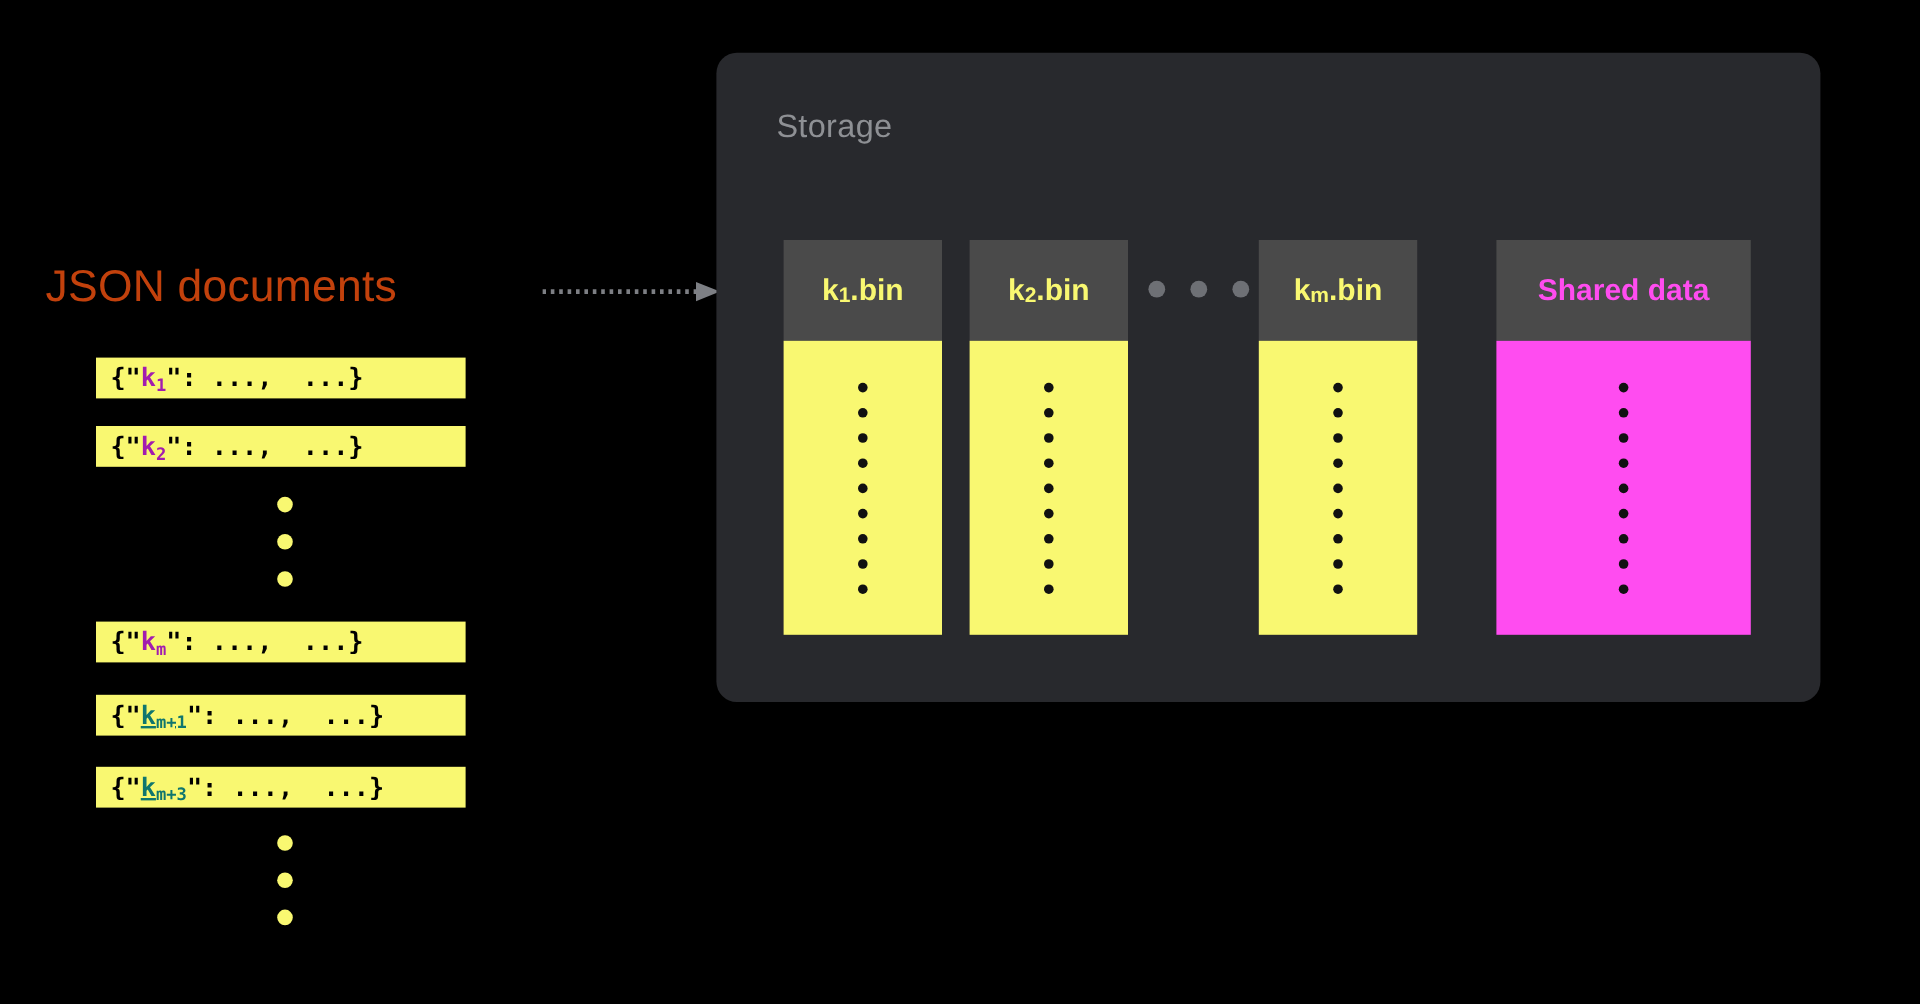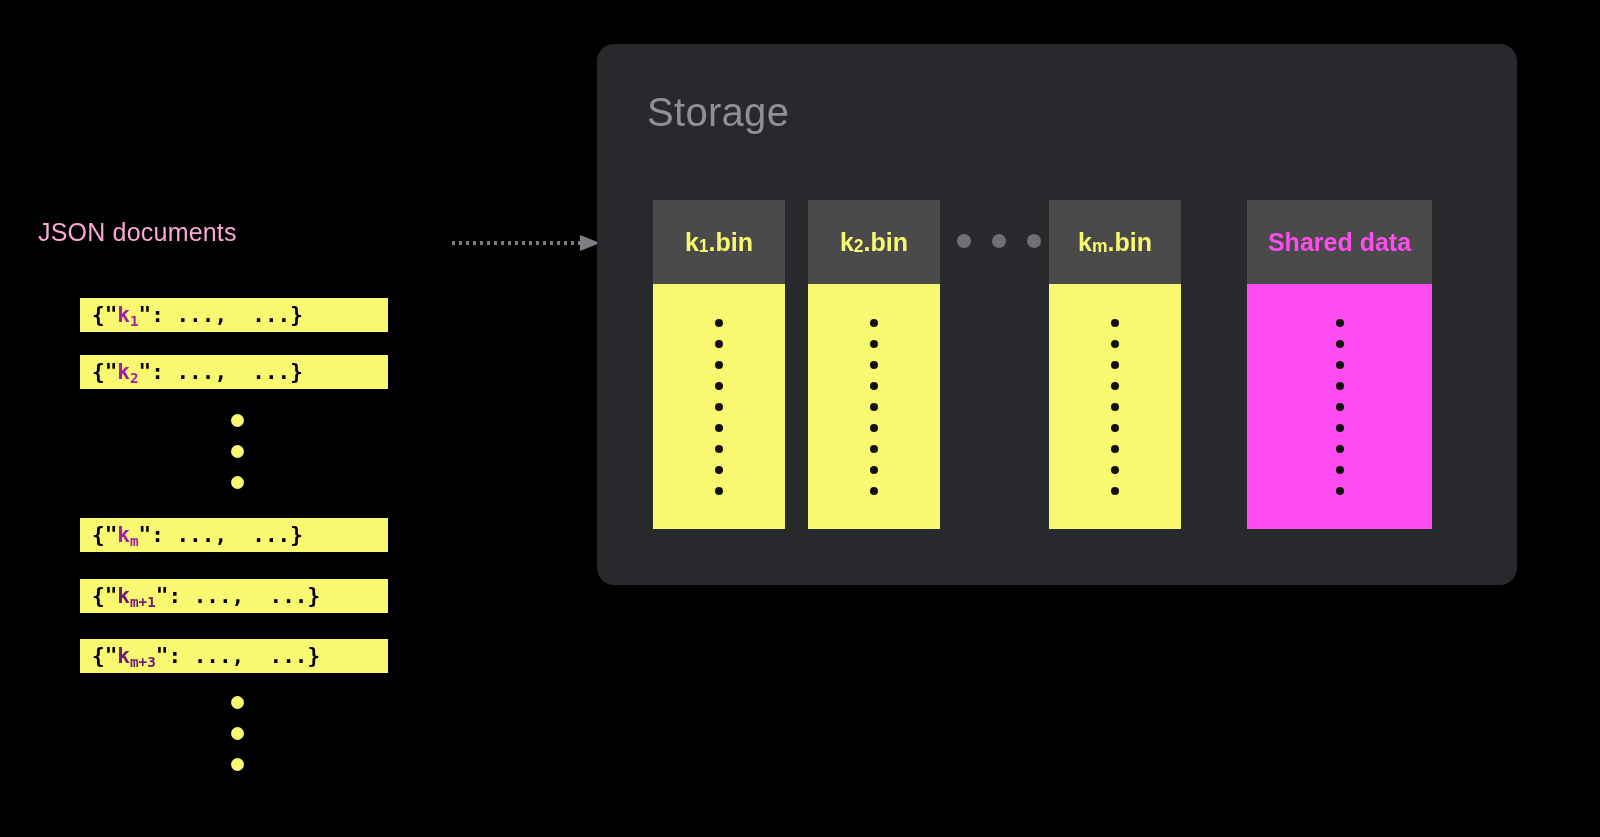--- a/index.html
+++ b/index.html
@@ -14,22 +14,22 @@
     background: #000000;
     overflow: hidden;
     font-family: "Liberation Sans", sans-serif;
   }
 
   
   #json-label {
     position: absolute;
     left: 38px;
     top: 218px;
-    font-size: 25px;
-    color: #f9a8d4;
+    font-size: 37px;
+    color: #c2410c;
     letter-spacing: 0.2px;
     white-space: nowrap;
   }
 
   .doc-box {
     position: absolute;
     left: 80px;
     height: 34px;
     background: #f9f871;
     display: flex;
@@ -37,21 +37,21 @@
     padding-left: 12px;
     box-sizing: border-box;
     font-family: "DejaVu Sans Mono", monospace;
     font-size: 21px;
     font-weight: 700;
     color: #000000;
     white-space: pre;
     letter-spacing: 0px;
   }
   .doc-box .key-plain { color: #a21caf; }
-  .doc-box .key-pink  { color: #701a75; }
+  .doc-box .key-pink  { color: #0f766e; text-decoration: underline; }
   .doc-box sub {
     font-size: 0.68em;
     vertical-align: baseline;
     position: relative;
     top: 4px;
     line-height: 0;
   }
 
   
   .v-ellipsis {
@@ -85,21 +85,21 @@
     top: 44px;
     width: 920px;
     height: 541px;
     background: #28292d;
     border-radius: 17px;
   }
   #storage-title {
     position: absolute;
     left: 50px;
     top: 46px;
-    font-size: 40px;
+    font-size: 27px;
     color: #8e9094;
     letter-spacing: 0.3px;
   }
 
   .column {
     position: absolute;
     top: 156px;
   }
   .col-header {
     height: 84px;
@@ -245,21 +245,21 @@
           <i></i>
           <i></i>
           <i></i>
           <i></i>
           <i></i>
           <i></i>
           <i></i>
         </div>
     </div>
 
-    <div class="column" id="col-3" style="left:650px; width:185px;">
+    <div class="column" id="col-3" style="left:650px; width:212px;">
       <div class="col-header pink-text">Shared data</div>
       <div class="col-body pink-fill">
           <i></i>
           <i></i>
           <i></i>
           <i></i>
           <i></i>
           <i></i>
           <i></i>
           <i></i>

